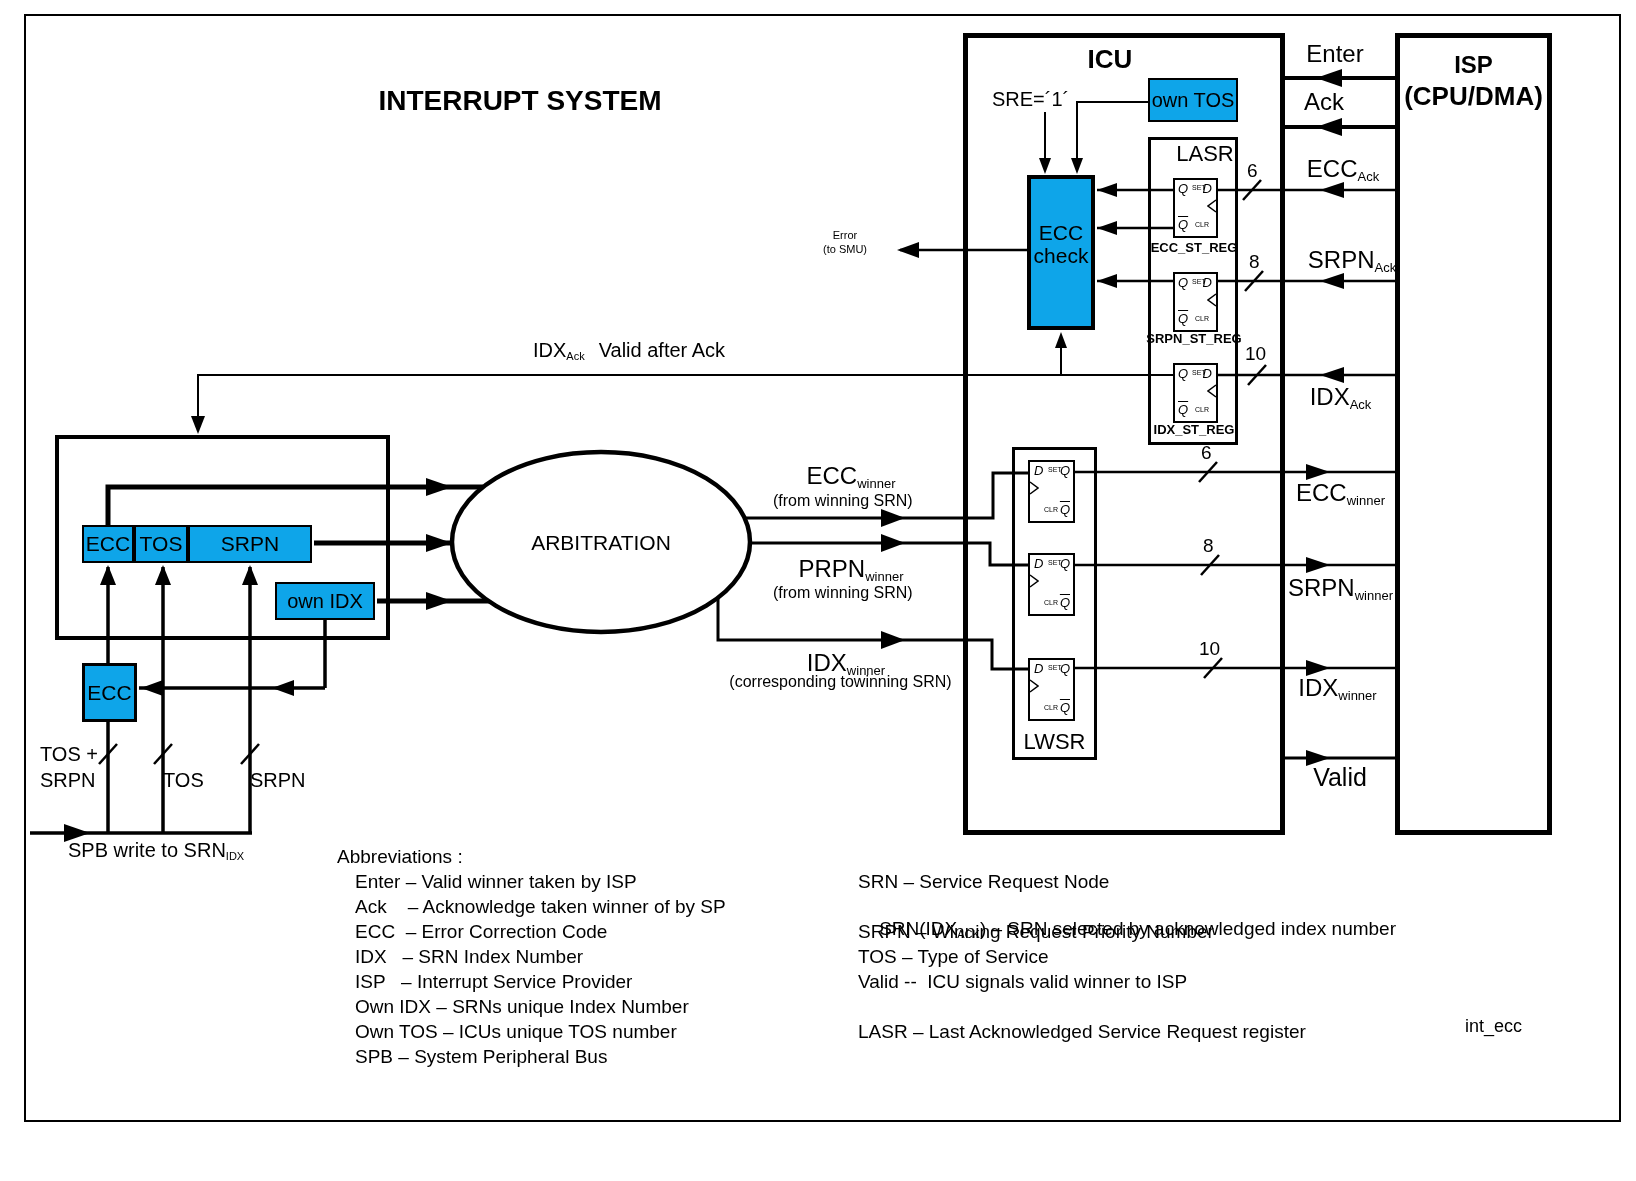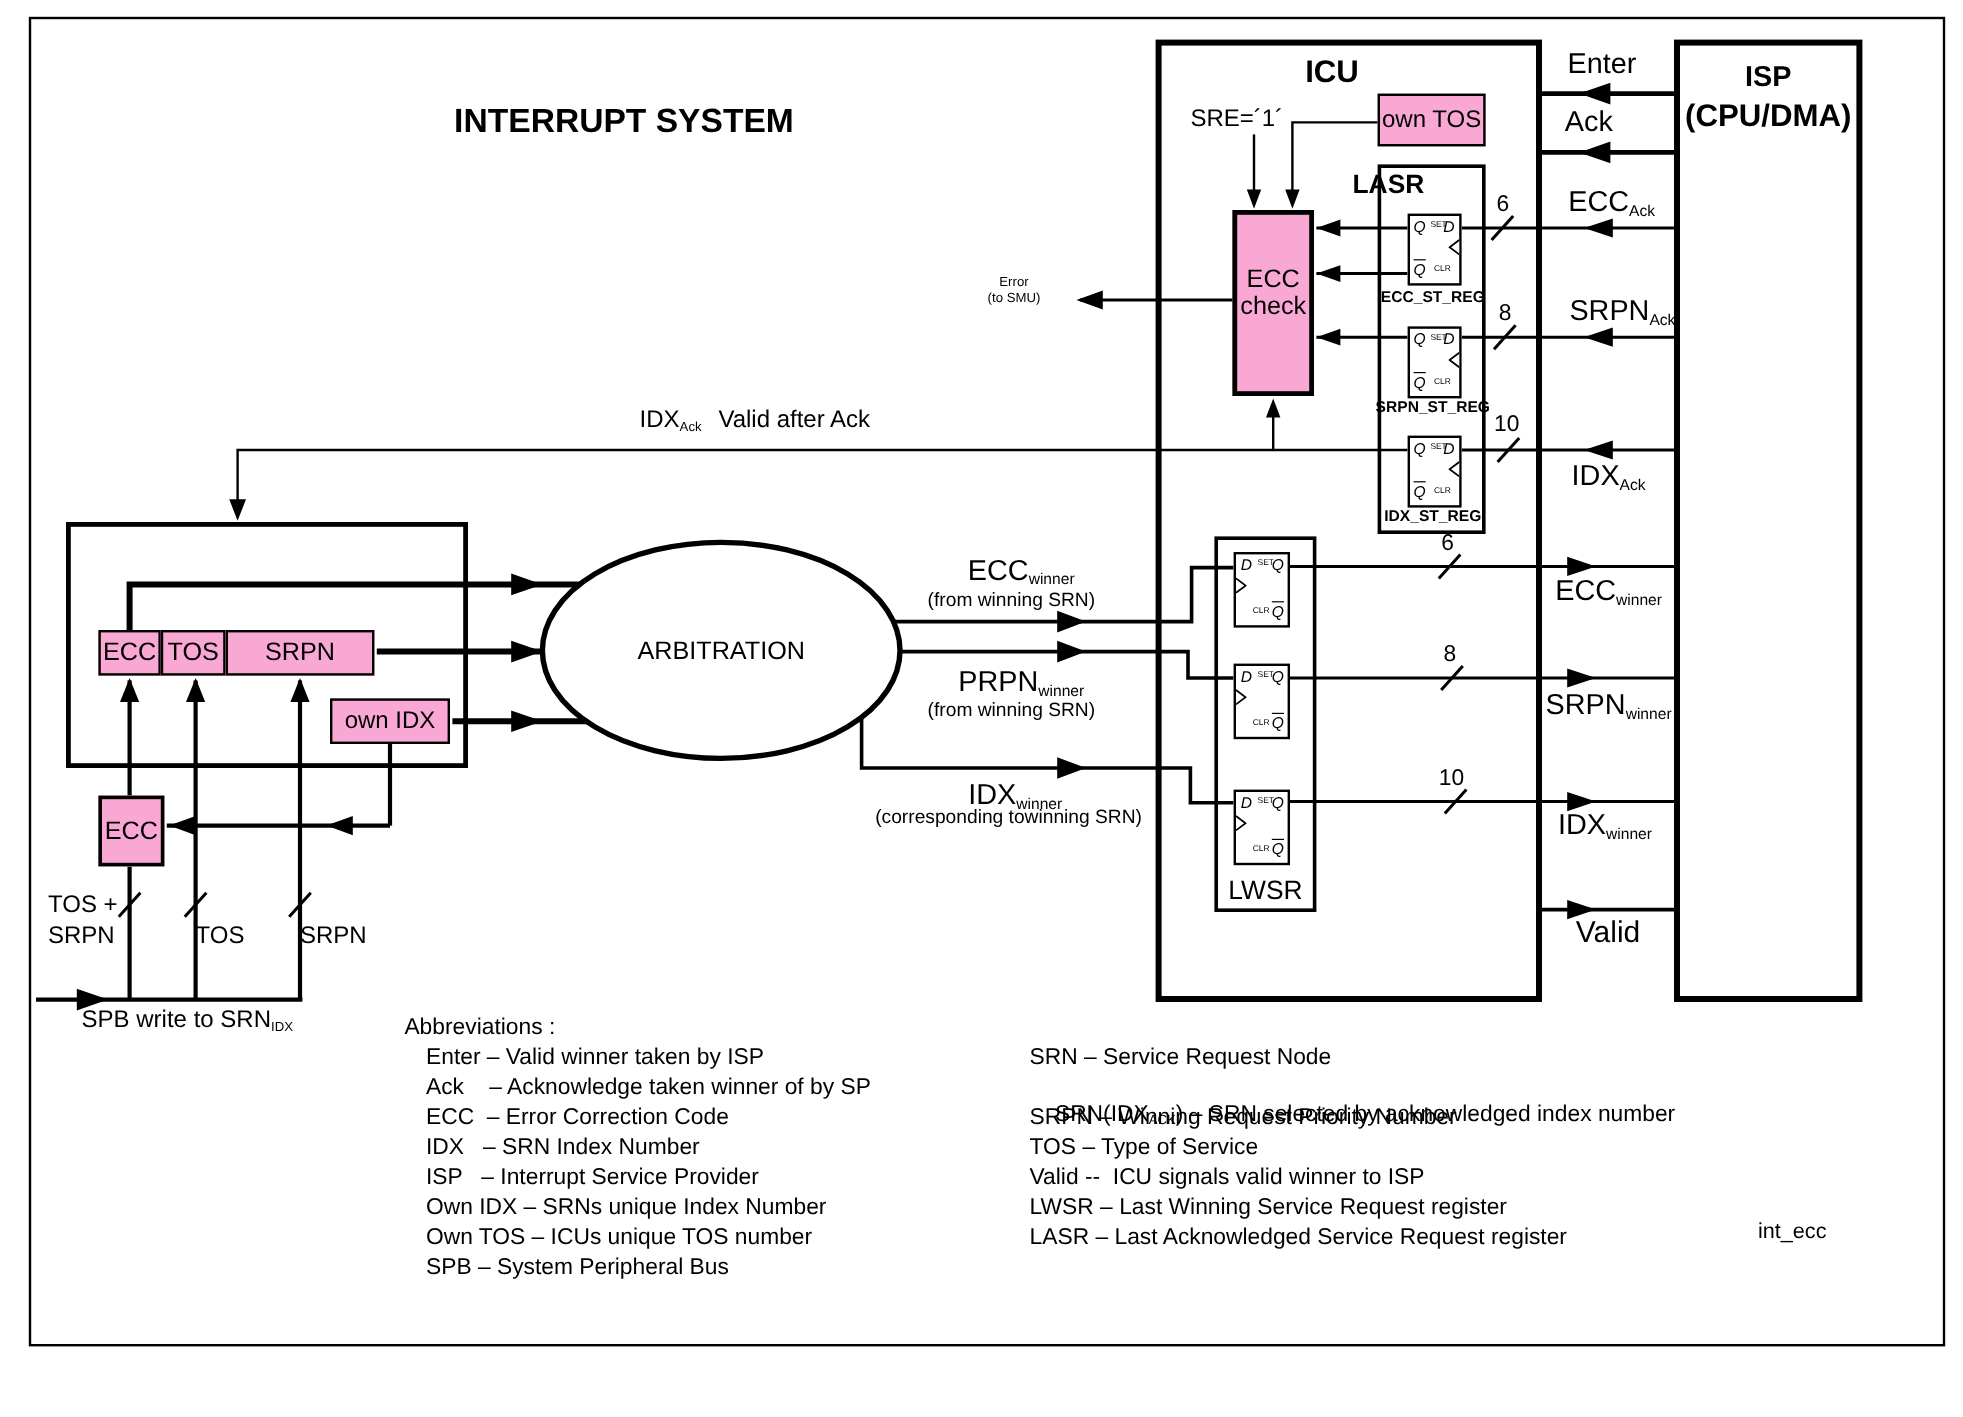--- a/index.html
+++ b/index.html
@@ -1,20 +1,20 @@
 <!DOCTYPE html>
 <html><head>
 <meta charset="utf-8">
 <style>
   html,body{margin:0;padding:0;background:#fff;}
   #stage{position:relative;width:1636px;height:1181px;background:#fff;
          font-family:"Liberation Sans",sans-serif;color:#000;overflow:hidden;}
   #wiring{position:absolute;left:0;top:0;}
   .box{position:absolute;box-sizing:border-box;border:2px solid #000;background:transparent;}
-  .whitebox{background:#f9a8d4;}
+  .whitebox{background:#0ea5e9;}
   .lbl{position:absolute;white-space:nowrap;}
   .ctr{text-align:center;}
   .b{font-weight:bold;}
   .sub{font-size:13px;position:relative;top:4px;}
   .subsm{font-size:11px;position:relative;top:3px;}
   .sig{font-size:24px;}
   .note16{font-size:16px;}
   .busnum{font-size:19px;}
   .reglbl{font-size:13px;font-weight:bold;text-align:center;}
   
@@ -213,21 +213,21 @@
     <span class="ov" style="right:3px;bottom:5px;">Q</span>
   </div>
 
   <div class="lbl ctr b" style="left:350px;top:38px;width:340px;font-size:28px;margin-top:47px;">INTERRUPT SYSTEM</div>
   <div class="lbl ctr b" style="left:1040px;top:44px;width:140px;font-size:26px;">ICU</div>
   <div class="lbl ctr b" style="left:1395px;top:50px;width:157px;font-size:24px;line-height:1.25;">
     <div>ISP</div>
     <div style="font-size:26px;">(CPU/DMA)</div>
   </div>
   <div class="lbl ctr ell-lbl" style="left:480px;top:531px;width:242px;">ARBITRATION</div>
-  <div class="lbl ctr" style="left:1112px;top:141px;width:90px;font-size:22px;font-weight:bold;">LASR</div>
+  <div class="lbl ctr" style="left:1160px;top:141px;width:90px;font-size:22px;">LASR</div>
   <div class="lbl ctr" style="left:1012px;top:729px;width:85px;font-size:22px;">LWSR</div>
   <div class="lbl" style="left:992px;top:88px;font-size:20px;">SRE=´1´</div>
 
   <div class="lbl reglbl" style="left:1144px;top:240px;width:100px;">ECC_ST_REG</div>
   <div class="lbl reglbl" style="left:1141px;top:331px;width:106px;">SRPN_ST_REG</div>
   <div class="lbl reglbl" style="left:1146px;top:422px;width:96px;">IDX_ST_REG</div>
 
   <div class="lbl busnum" style="left:1247px;top:160px;">6</div>
   <div class="lbl busnum" style="left:1249px;top:251px;">8</div>
   <div class="lbl busnum" style="left:1245px;top:343px;">10</div>
@@ -297,19 +297,18 @@
   <div class="lbl abbr-item" style="left:355px;top:1021px;">Own TOS – ICUs unique TOS number</div>
   <div class="lbl abbr-item" style="left:355px;top:1046px;">SPB – System Peripheral Bus</div>
 
   <div class="lbl abbr-item" style="left:858px;top:871px;">SRN – Service Request Node</div>
   <div class="lbl abbr-item" style="left:858px;top:896px;">
     <span>SRN(IDX</span><span class="subsm">ACK</span><span>) – SRN selected by acknowledged index number</span>
   </div>
   <div class="lbl abbr-item" style="left:858px;top:921px;">SRPN – Winning Request Priority Number</div>
   <div class="lbl abbr-item" style="left:858px;top:946px;">TOS – Type of Service</div>
   <div class="lbl abbr-item" style="left:858px;top:971px;">Valid --  ICU signals valid winner to ISP</div>
-  <div class="lbl abbr-item" style="left:858px;top:996px;">LWSR – Last Winning Service Request register</div>
   <div class="lbl abbr-item" style="left:858px;top:1021px;">LASR – Last Acknowledged Service Request register</div>
 
   <div class="lbl" style="left:1465px;top:1016px;font-size:18px;">int_ecc</div>
 
 
 </div>
 
 </body></html>

